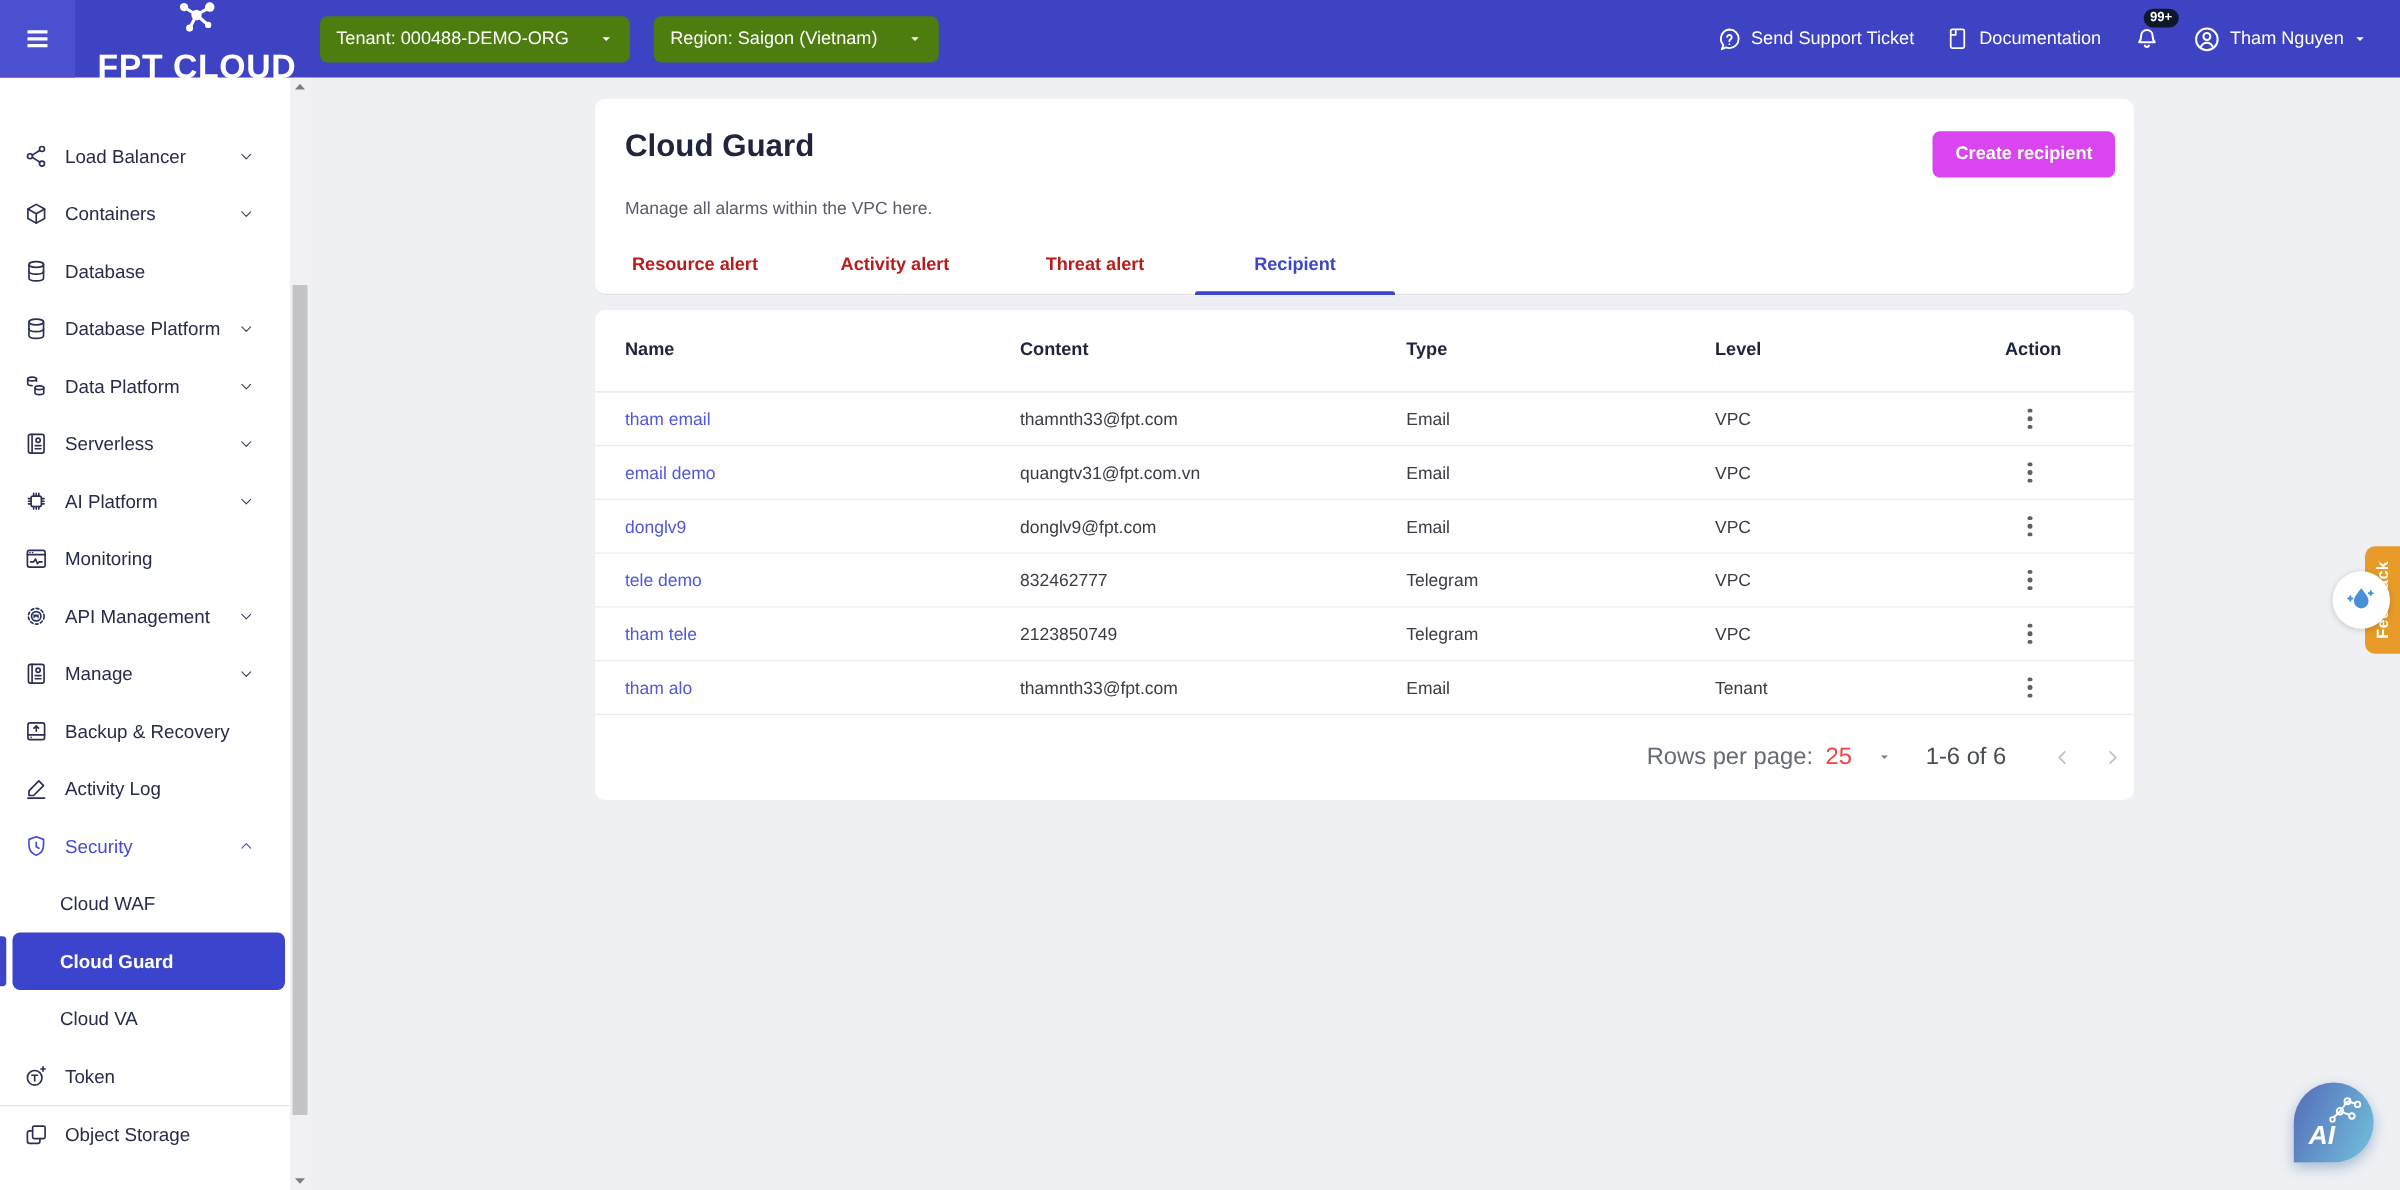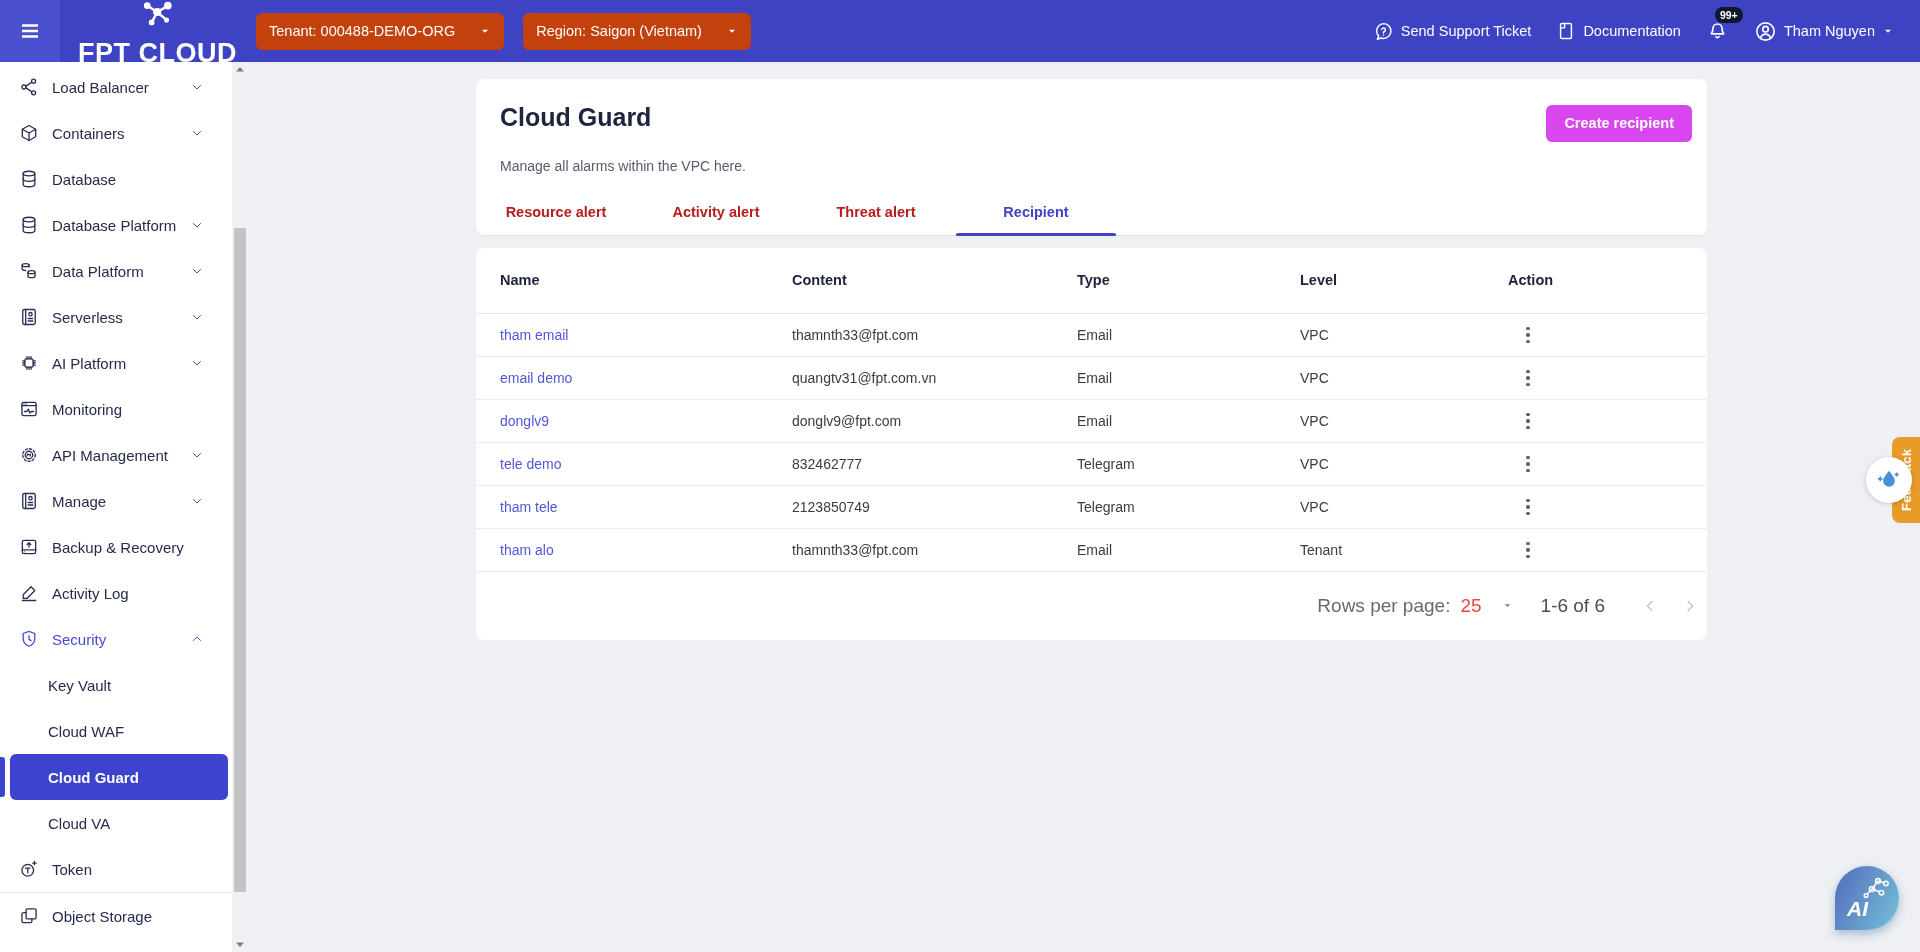--- a/index.html
+++ b/index.html
@@ -9,31 +9,31 @@
     font-family:"Liberation Sans", sans-serif; background:#eef0f3; color:#262b4c;
   }
   svg { display:block; }
   .icon { display:inline-flex; align-items:center; justify-content:center; }
 
   
   .topbar { position:absolute; inset:0 0 auto 0; height:62px; background:#3e43c4; display:flex; align-items:center; color:#fff; z-index:30; }
   .hamburger { width:60px; height:62px; background:#4b50d0; display:flex; align-items:center; justify-content:center; cursor:pointer; flex:none; }
   .brand { display:flex; align-items:center; gap:7px; margin-left:18px; cursor:pointer;flex-direction:column; }
   .brand-text { font-size:27px; font-weight:800; letter-spacing:.5px; white-space:nowrap; }
-  .pill { background:#c2410c; border-radius:6px; height:37px; display:flex; align-items:center; padding:0 13px; font-size:14.5px; margin-left:19px; cursor:pointer; white-space:nowrap; }
+  .pill { background:#4d7c0f; border-radius:6px; height:37px; display:flex; align-items:center; padding:0 13px; font-size:14.5px; margin-left:19px; cursor:pointer; white-space:nowrap; }
   .pill .caret { margin-left:24px; }
   .topbar-right { margin-left:auto; display:flex; align-items:center; gap:25px; padding-right:26px; font-size:14.5px; }
   .tb-item { display:flex; align-items:center; gap:7px; cursor:pointer; white-space:nowrap; }
   .bell-wrap { position:relative; cursor:pointer; }
   .badge { position:absolute; top:-11px; left:9px; background:#0f172a; color:#fff; font-size:10.5px; font-weight:700; border-radius:9px; padding:2.5px 5px; line-height:1; }
   .user { display:flex; align-items:center; gap:7px; cursor:pointer; }
 
   
   .sidebar { position:absolute; top:62px; left:0; bottom:0; width:248px; background:#fff; z-index:20; }
-  .nav { position:absolute; inset:0 16px 0 0; overflow:hidden; padding-top:2px; }
+  .nav { position:absolute; inset:0 16px 0 0; overflow:hidden; padding-top:2px;margin-top:38px; }
   .nav-item { height:46px; display:flex; align-items:center; padding:0 12px 0 18px; font-size:15px; color:#262b4c; cursor:pointer; position:relative; }
   .nav-item .icon { width:22px; height:22px; margin-right:12px; color:#2b2f55; flex:none; }
   .nav-item .nav-label { flex:1; white-space:nowrap; overflow:hidden; }
   .nav-item .chev { color:#3f445f; margin-left:6px; flex:none; }
   .nav-item.sub { padding-left:48px; }
   .nav-item.expanded, .nav-item.expanded .icon, .nav-item.expanded .chev { color:#454cd4; }
   .nav-item.active { background:#3c43cd; color:#fff; border-radius:6px; margin:0 4px 0 10px; padding-left:38px; font-weight:700; }
   .nav-item.active::before { content:''; position:absolute; left:-10px; top:3px; bottom:3px; width:5px; background:#3c43cd; border-radius:0 3px 3px 0; }
   .nav-divider { height:1px; background:#e4e5ea; }
   .sb-scroll { position:absolute; top:0; right:0; bottom:0; width:16px; background:#f1f1f3; }
@@ -48,21 +48,21 @@
   .card-head { height:157px; position:relative; }
   .page-title { font-size:25px; font-weight:700; color:#20253e; padding:24px 24px 0; }
   .page-subtitle { font-size:14px; color:#595a6d; padding:9px 24px 0; }
   .create-btn { position:absolute; right:15px; top:26px; height:37px; padding:0 18px; background:#d946ef; color:#fff; font-size:14.5px; font-weight:700; border:none; border-radius:6px; cursor:pointer; font-family:inherit; }
   .tabs { position:absolute; bottom:0; left:0; right:0; height:48px; display:flex; box-shadow:inset 0 -1px 0 #e2e3e8; border-radius:0 0 8px 8px; }
   .tab { width:160px; display:flex; align-items:center; justify-content:center; font-size:14.5px; font-weight:600; color:#b91c1c; cursor:pointer; position:relative; }
   .tab.active { color:#3e46c8; }
   .tab.active::after { content:''; position:absolute; bottom:0; left:0; right:0; height:3px; background:#3e46c8; border-radius:2px 2px 0 0; }
 
   .card-table { margin-top:12px; }
-  .tgrid { display:grid; grid-template-columns:292px 285px 223px 208px 1fr; align-items:center; padding:4px 24px; }
+  .tgrid { display:grid; grid-template-columns:292px 285px 223px 208px 1fr; align-items:center; padding:4px 24px;gap:24px; }
   .thead { height:66px; border-bottom:1px solid #e7e8ec; font-weight:700; font-size:14.5px; color:#20253e; }
   .trow { height:43px; border-bottom:1px solid #ebecf0; font-size:14px; color:#3a3b45; }
   .cell-link { color:#5157d9; cursor:pointer; }
   .kebab { width:28px; height:28px; margin-left:6px; display:flex; flex-direction:column; align-items:center; justify-content:center; gap:3px; cursor:pointer; background:none; border:none; }
   .kebab i { width:3.5px; height:3.5px; border-radius:50%; background:#5f6066; }
   .tfoot { height:68px; display:flex; align-items:center; justify-content:flex-end; padding-right:4px; font-size:19px; color:#666a73; }
   .rpp-select { display:flex; align-items:center; gap:20px; margin-left:10px; cursor:pointer; color:#ef4444; }
   .range { margin-left:28px; color:#4a4d55; }
   .pg-btn { width:26px; height:26px; display:flex; align-items:center; justify-content:center; color:#c4c5cb; background:none; border:none; cursor:default; }
   .pg-btn.prev { margin-left:32px; } .pg-btn.next { margin-left:14px; }
@@ -335,23 +335,20 @@
             <path d="M12 2.8 5 5.4v5.4c0 4.6 3 8.4 7 9.9 4-1.5 7-5.3 7-9.9V5.4z"></path>
             <path d="M12 8.2v4.2l2.6 1.5"></path>
           </svg>
         </span>
         <span class="nav-label">Security</span>
         <span class="icon chev">
           <svg width="14" height="14" viewBox="0 0 24 24" fill="none" stroke="currentColor" stroke-width="1.6" stroke-linecap="round" stroke-linejoin="round">
             <path d="M6 14.5l6-6 6 6"></path>
           </svg>
         </span>
-      </div>
-      <div class="nav-item sub">
-        <span class="nav-label">Key Vault</span>
       </div>
       <div class="nav-item sub">
         <span class="nav-label">Cloud WAF</span>
       </div>
       <div class="nav-item sub active">
         <span class="nav-label">Cloud Guard</span>
       </div>
       <div class="nav-item sub">
         <span class="nav-label">Cloud VA</span>
       </div>

